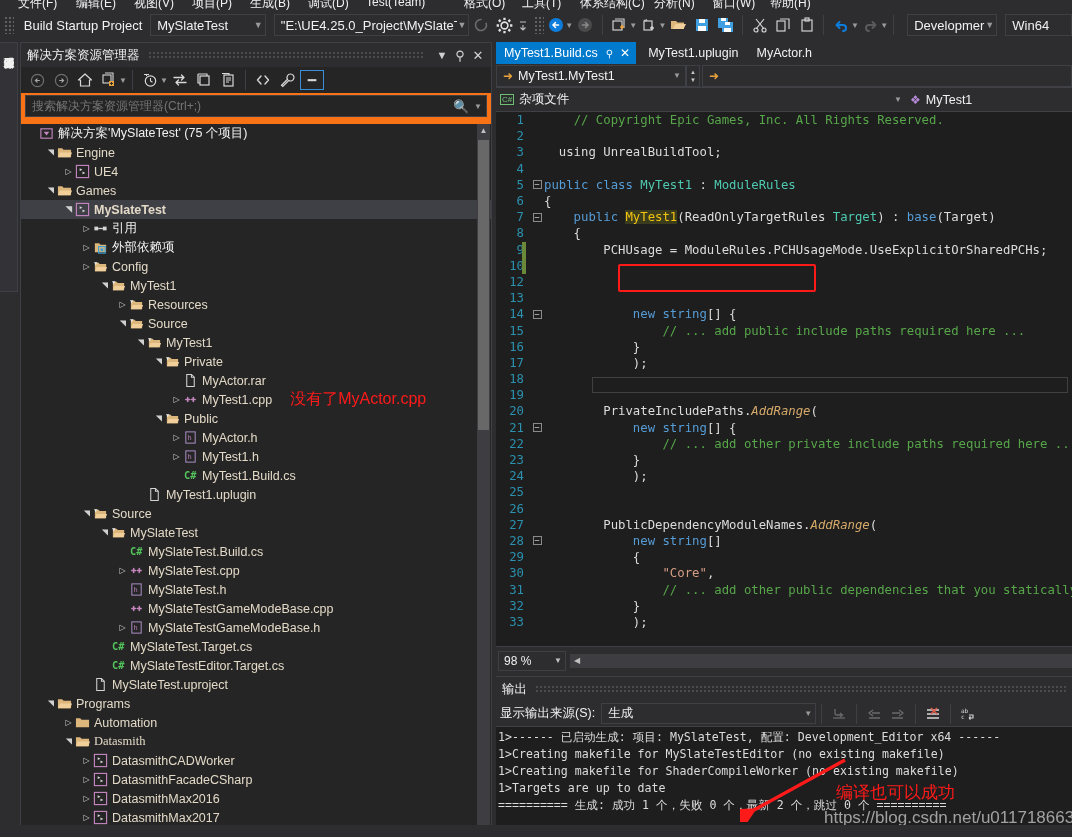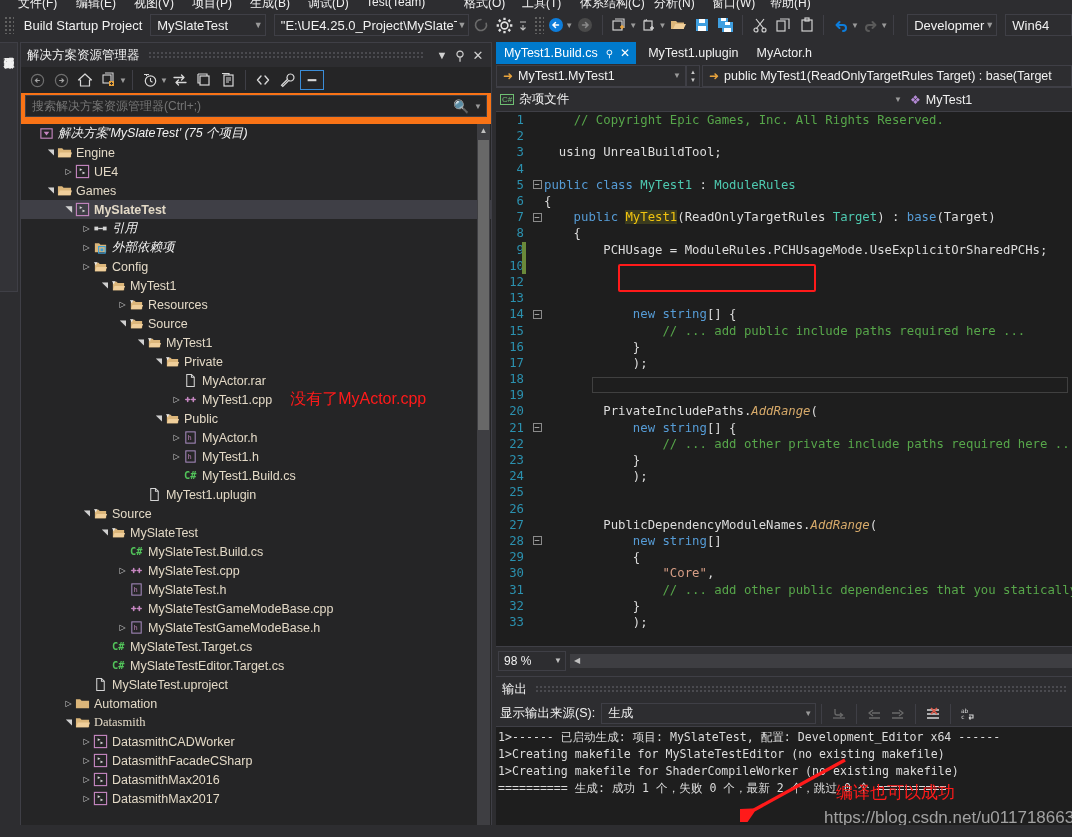--- a/index.html
+++ b/index.html
@@ -86,21 +86,21 @@
   .trow{
     height:19px; display:flex; align-items:center; white-space:nowrap;
     font-size:12.5px; color:#e3d9c6; padding-right:4px;
   }
   .trow.sel{ background:#3f3f46; color:#ffffff; font-weight:bold; }
   .exp{ width:11px; height:11px; flex:none; display:flex; align-items:center;
         justify-content:center; color:#d0d0d0; font-size:8px;}
   .ico{ width:16px; height:16px; flex:none; margin-right:4px; display:flex;
         align-items:center; justify-content:center;}
   .tlabel{ color:#e3d9c6; }
-  .tlabel.white{ color:#f1f1f1;font-style:italic; }
+  .tlabel.white{ color:#f1f1f1; }
   .annot-tree{
     color:#ff1a1a; font-size:16px; margin-left:18px; font-family:"Liberation Sans", sans-serif;
   }
   
   #sx-scroll{
     position:absolute; right:1px; top:81px; width:13px; bottom:1px; background:#3e3e42;
   }
   #sx-scroll .thumb{ position:absolute; left:1px; width:11px; top:16px; height:290px; background:#686868;}
   #sx-scroll .arr{ position:absolute; left:0; width:13px; height:14px; color:#c0c0c0;
      text-align:center; font-size:8px; line-height:14px;}
@@ -733,20 +733,30 @@
       <div class="trow" style="padding-left: 60px;">
         <span class="exp"></span>
         <span class="ico">
           <svg width="15" height="15" viewBox="0 0 16 16">
             <path d="M4 1.5h5l3 3V14.5H4z" fill="none" stroke="#d4d4d4" stroke-width="1.1"></path>
             <path d="M9 1.5V4.5h3" fill="none" stroke="#d4d4d4" stroke-width="1.1"></path>
           </svg>
         </span>
         <span class="tlabel">MySlateTest.uproject</span>
       </div>
+      <div class="trow" style="padding-left: 24px;">
+        <span class="exp" style="transform: rotate(-90deg);">◢</span>
+        <span class="ico">
+          <svg width="15" height="15" viewBox="0 0 16 16">
+            <path d="M1 13V3.5h4.5L7 5h8v8z" fill="#dcb67a"></path>
+            <path d="M1 13l2-5h13l-2 5z" fill="#f0cf9b"></path>
+          </svg>
+        </span>
+        <span class="tlabel">Programs</span>
+      </div>
       <div class="trow" style="padding-left: 42px;">
         <span class="exp">▷</span>
         <span class="ico">
           <svg width="15" height="15" viewBox="0 0 16 16">
             <path d="M1 13V3.5h4.5L7 5h8v8z" fill="#dcb67a"></path>
           </svg>
         </span>
         <span class="tlabel">Automation</span>
       </div>
       <div class="trow" style="padding-left: 42px; font-family: Liberation Serif, serif;">
@@ -827,21 +837,20 @@
       <span class="arrowglyph">➜</span>
       <span>MyTest1.MyTest1</span>
       <span class="caret" style="margin-left:auto;color:#9a9a9a;font-size:8px;">▼</span>
     </div>
     <div class="spinner">
         <span>▲</span>
         <span>▼</span>
       </div>
     <div class="navcombo" style="flex:1;margin-left:2px;">
       <span class="arrowglyph">➜</span>
-      <span>public MyTest1(ReadOnlyTargetRules Target) : base(Target</span>
     </div>
   </div>
 
   <div id="navbar2">
     <div class="nb2" style="width:410px">
       <span style="border:1px solid #6fbf73;color:#6fbf73;font-size:8px;padding:0 1px;margin-right:5px;">C#</span>
       <span>杂项文件</span>
       <span class="caret" style="margin-left:auto;color:#9a9a9a;font-size:8px;">▼</span>
     </div>
     <div class="nb2" style="flex:1">
@@ -943,20 +952,21 @@
           <text x="1" y="7" font-size="6" fill="#d8d8d8" font-family="monospace">ab</text>
           <text x="1" y="13" font-size="6" fill="#d8d8d8" font-family="monospace">c</text>
           <path d="M9 9h4v3H9M9 12l1.5-1.5M9 12l1.5 1.5" stroke="#d8d8d8" stroke-width="1.1" fill="none"></path>
         </svg>
     </div>
   </div>
   <div id="out-body">
       <div class="oline">1&gt;------ 已启动生成: 项目: MySlateTest, 配置: Development_Editor x64 ------</div>
       <div class="oline">1&gt;Creating makefile for MySlateTestEditor (no existing makefile)</div>
       <div class="oline">1&gt;Creating makefile for ShaderCompileWorker (no existing makefile)</div>
+      <div class="oline">1&gt;Targets are up to date</div>
       <div class="oline">========== 生成: 成功 1 个，失败 0 个，最新 2 个，跳过 0 个 ==========</div>
     </div>
 </div>
 
 <svg id="arrow-svg">
   <defs>
     <marker id="ah" markerWidth="7" markerHeight="7" refX="1" refY="3.5" orient="auto">
       <polygon points="0 3.5, 7 0, 7 7" fill="#ff1a1a"></polygon>
     </marker>
   </defs>

